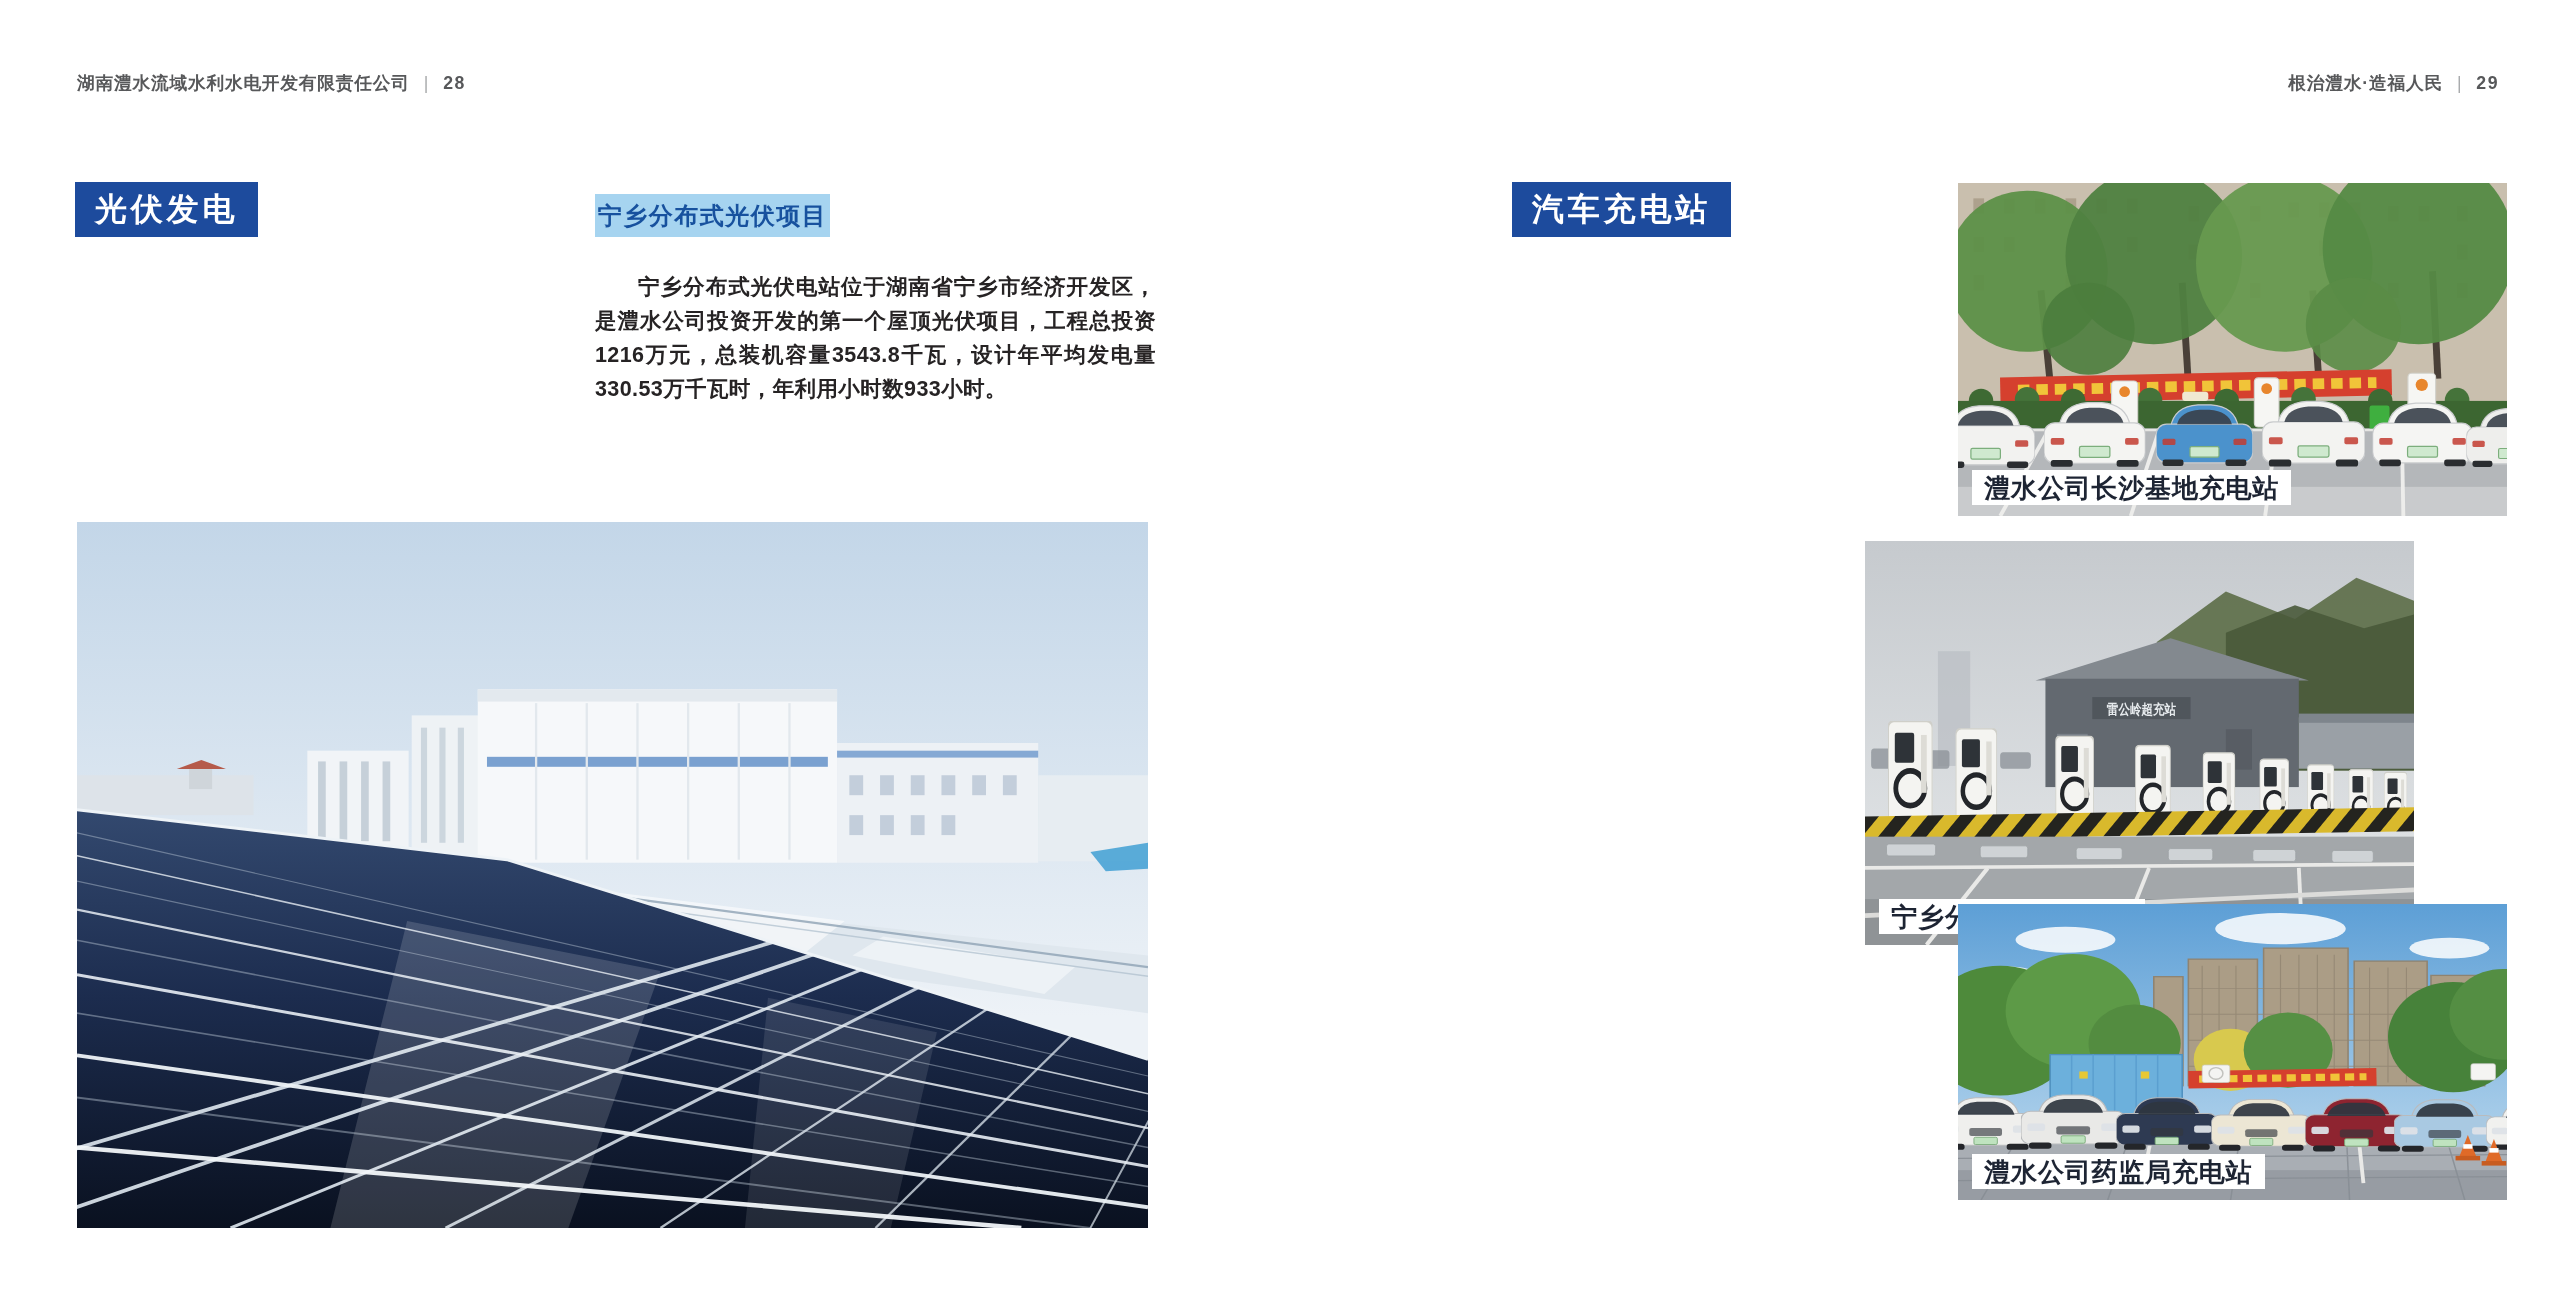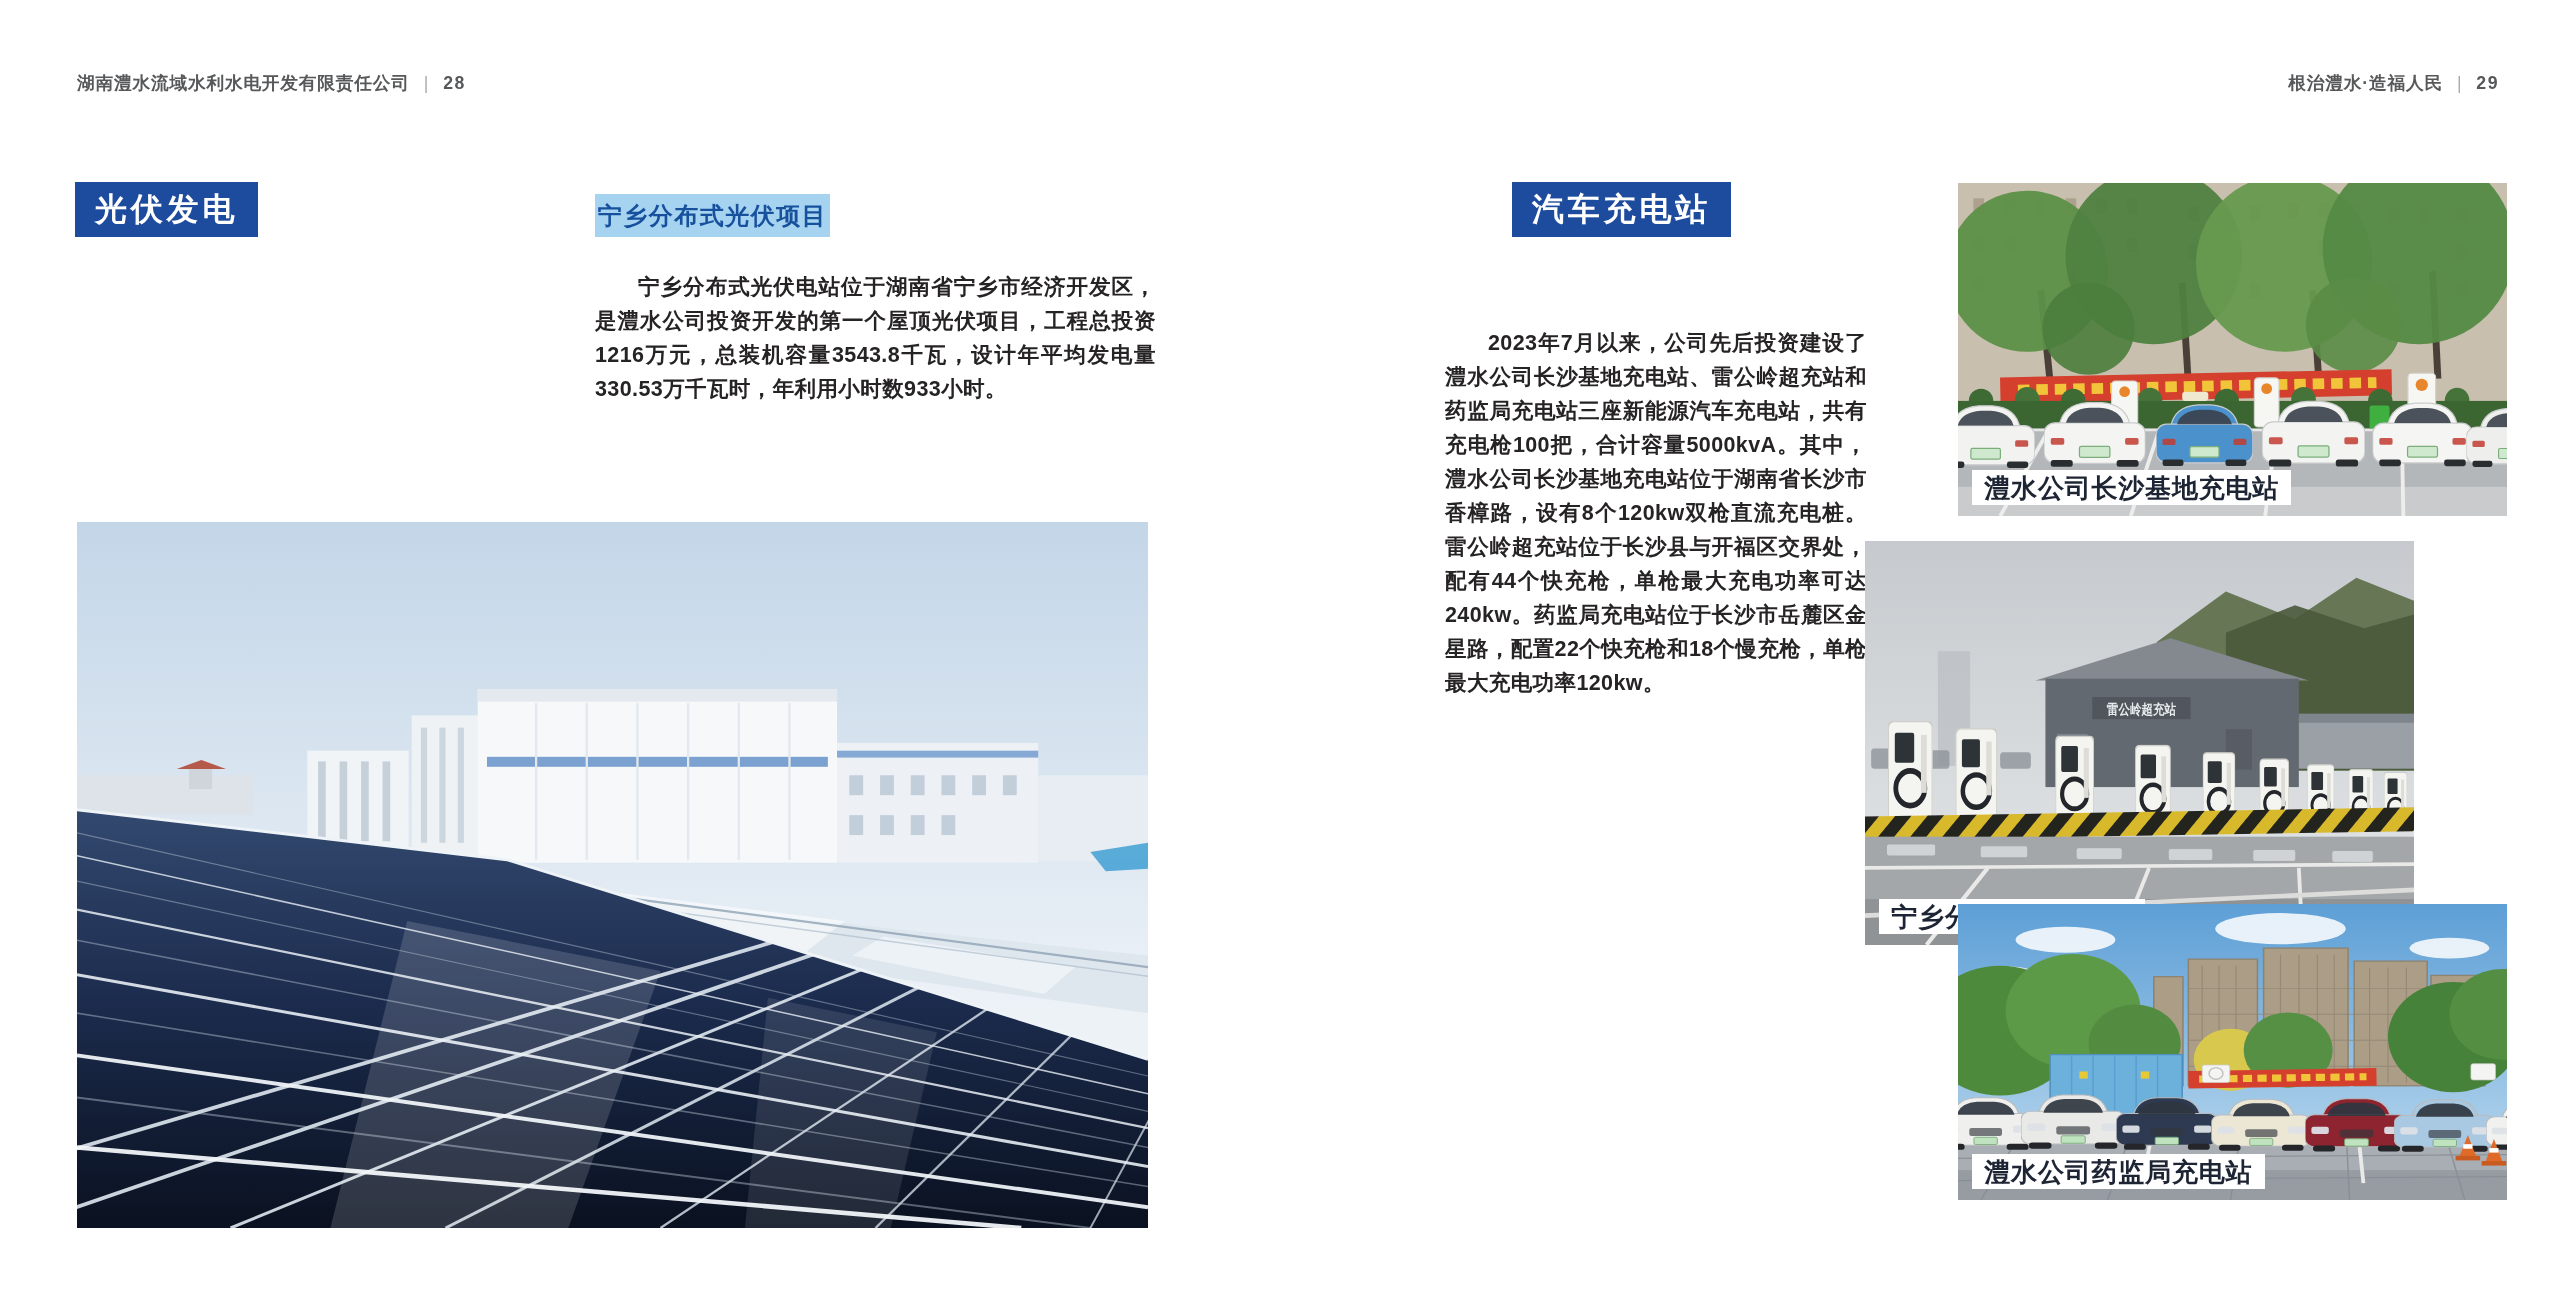--- a/index.html
+++ b/index.html
@@ -65,21 +65,20 @@
     <span>光伏发电</span>
   </div>
   <div class="sub-tag">
     <span>宁乡分布式光伏项目</span>
   </div>
   <div class="title-box tb-right">
     <span>汽车充电站</span>
   </div>
 
   <p class="para para-left">宁乡分布式光伏电站位于湖南省宁乡市经济开发区，是澧水公司投资开发的第一个屋顶光伏项目，工程总投资1216万元，总装机容量3543.8千瓦，设计年平均发电量330.53万千瓦时，年利用小时数933小时。</p>
-  <p class="para para-right">2023年7月以来，公司先后投资建设了澧水公司长沙基地充电站、雷公岭超充站和药监局充电站三座新能源汽车充电站，共有充电枪100把，合计容量5000kvA。其中，澧水公司长沙基地充电站位于湖南省长沙市香樟路，设有8个120kw双枪直流充电桩。雷公岭超充站位于长沙县与开福区交界处，配有44个快充枪，单枪最大充电功率可达240kw。药监局充电站位于长沙市岳麓区金星路，配置22个快充枪和18个慢充枪，单枪最大充电功率120kw。</p>
 
   <figure class="photo photo-solar">
     <svg viewBox="0 0 1395 920" preserveAspectRatio="none">
       <defs>
         <linearGradient id="gSkyA" x1="0" y1="0" x2="0" y2="1">
           <stop offset="0" stop-color="#c3d6e8"></stop>
             <stop offset="0.7" stop-color="#edf2f7"></stop>
         </linearGradient>
         <linearGradient id="gPanel" x1="0" y1="0" x2="0" y2="1">
           <stop offset="0" stop-color="#33496f"></stop>

